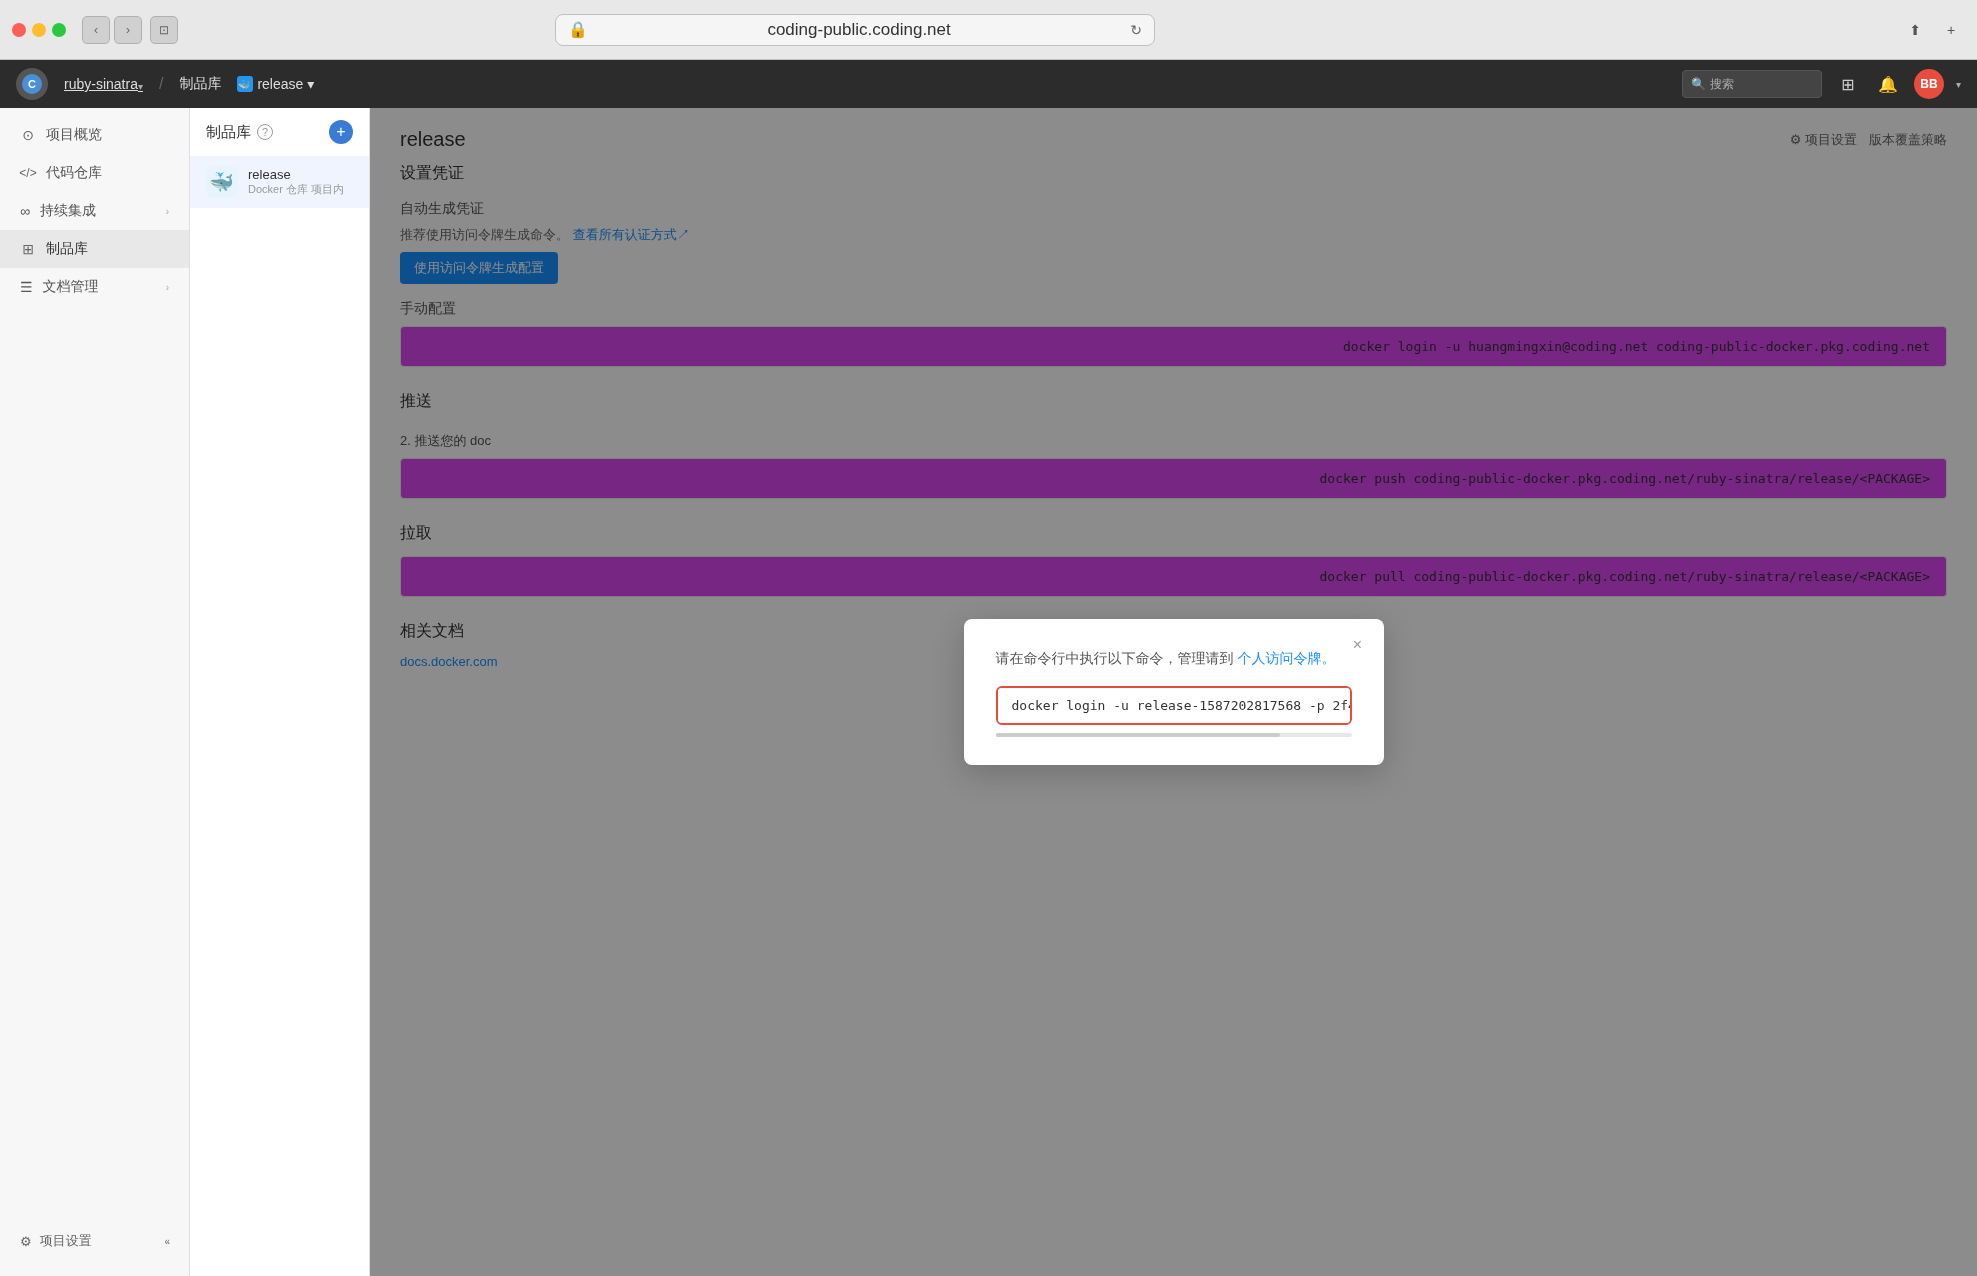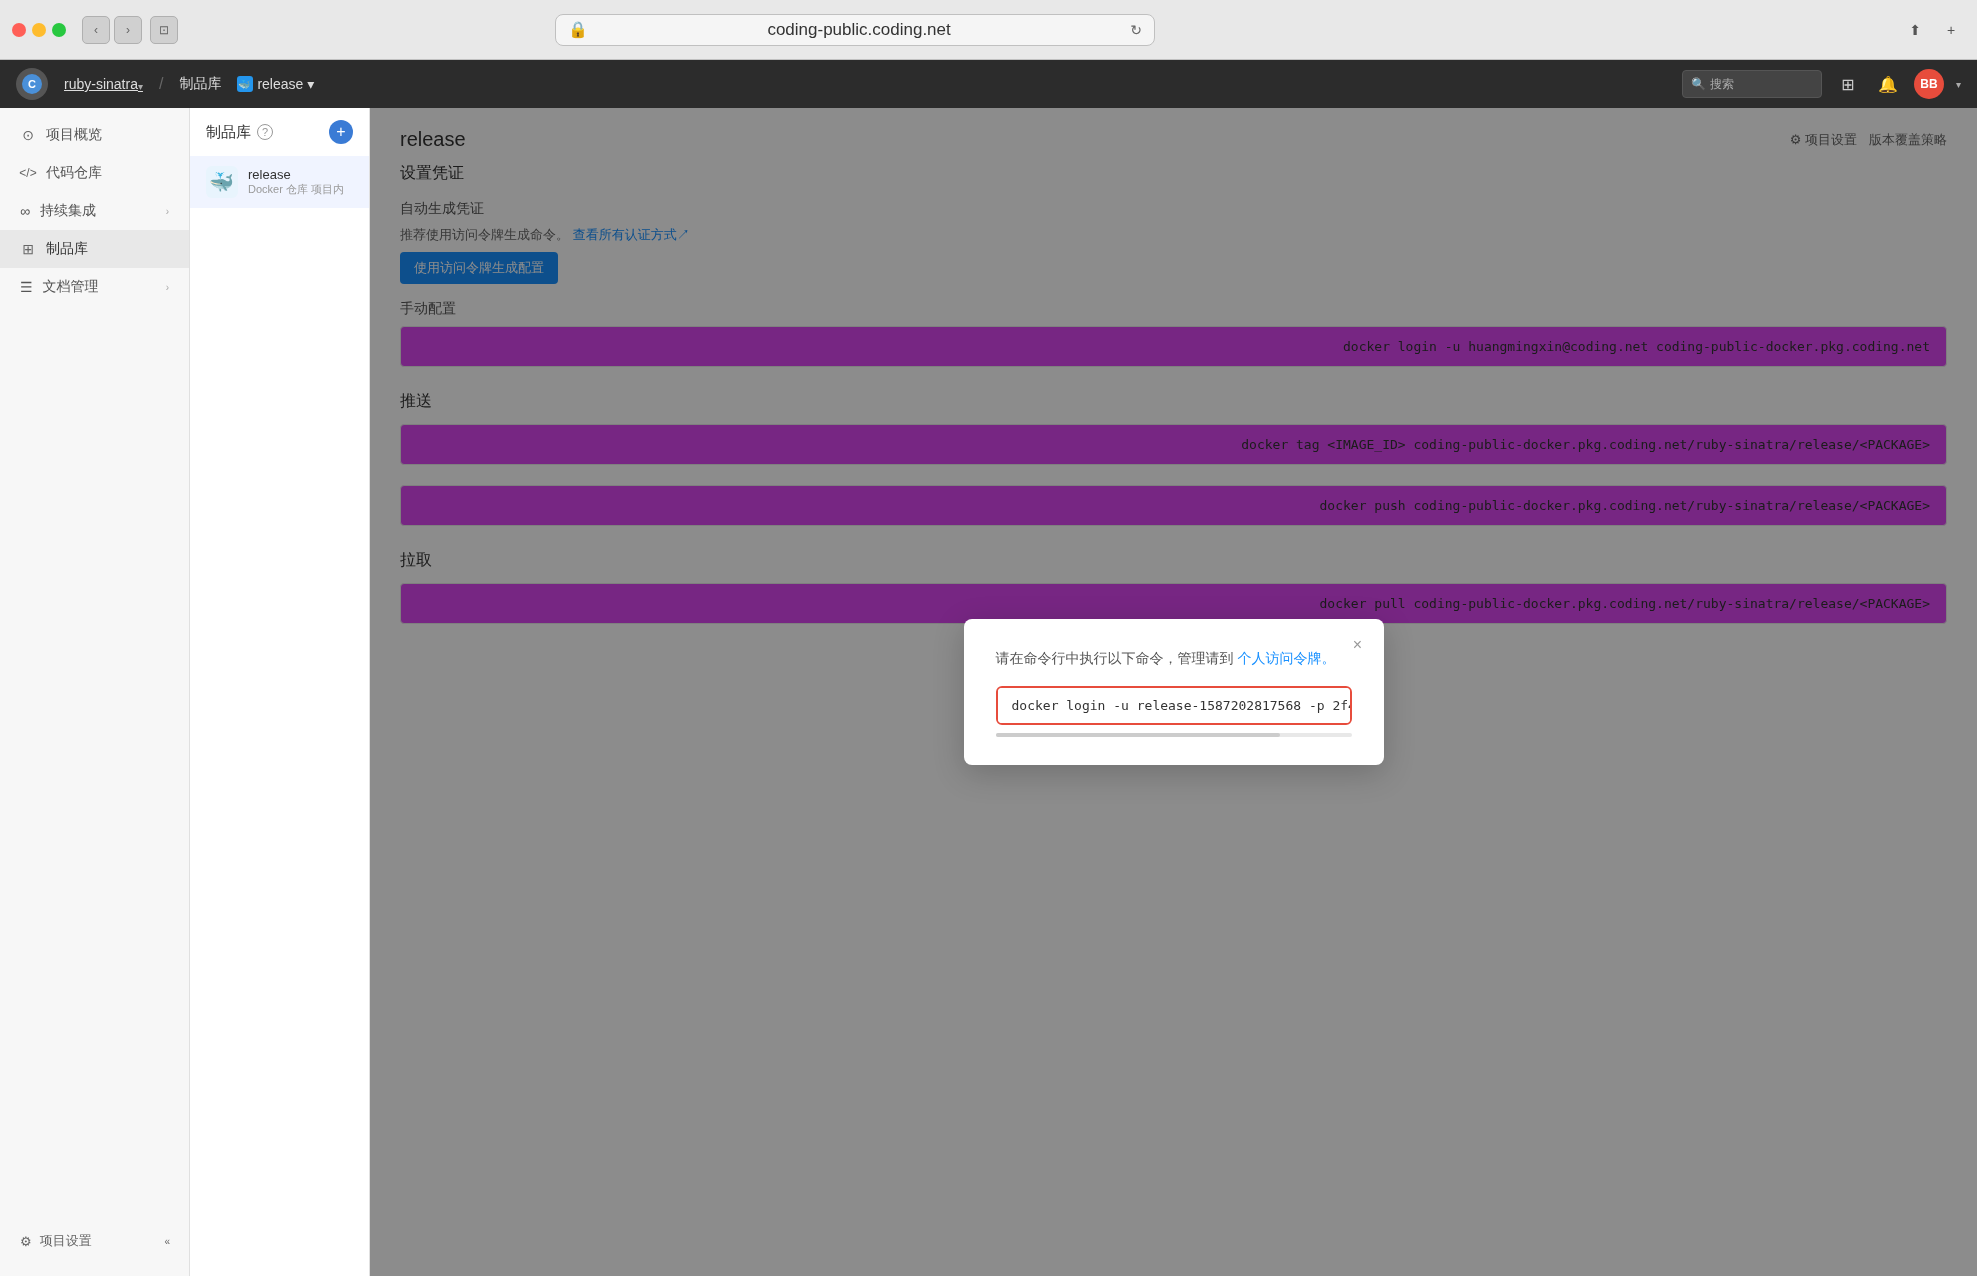--- a/index.html
+++ b/index.html
@@ -255,31 +255,35 @@
       <button class="btn-primary">
         <span>使用访问令牌生成配置</span>
       </button>
 
       <div class="sub-section-title">手动配置</div>
       <div class="code-block">docker login -u huangmingxin@coding.net coding-public-docker.pkg.coding.net</div>
 
       
       <div class="section-title section-gap">推送</div>
       <div class="step-item">
-        <div class="code-block">docker tag  &lt;IMAGE_ID&gt;  coding-public-docker.pkg.coding.net/ruby-sinatra/release/&lt;PACKAGE&gt;</div>
       </div>
       <div class="step-item">
+        <div class="step-label">2. 推送您的 doc</div>
         <div class="code-block">docker push coding-public-docker.pkg.coding.net/ruby-sinatra/release/&lt;PACKAGE&gt;</div>
       </div>
 
       
       <div class="section-title section-gap">拉取</div>
       <div class="code-block">docker pull coding-public-docker.pkg.coding.net/ruby-sinatra/release/&lt;PACKAGE&gt;</div>
 
       
+      <div class="related-docs">
+        <div class="section-title">相关文档</div>
+        <div class="docs-link">docs.docker.com</div>
+      </div>
 
       
       <div class="modal-overlay">
         <div class="modal">
           <div class="modal-close">
             <span>×</span>
           </div>
           <p class="modal-desc">
             <span>请在命令行中执行以下命令，管理请到</span>
             <span class="modal-link">个人访问令牌。</span>

